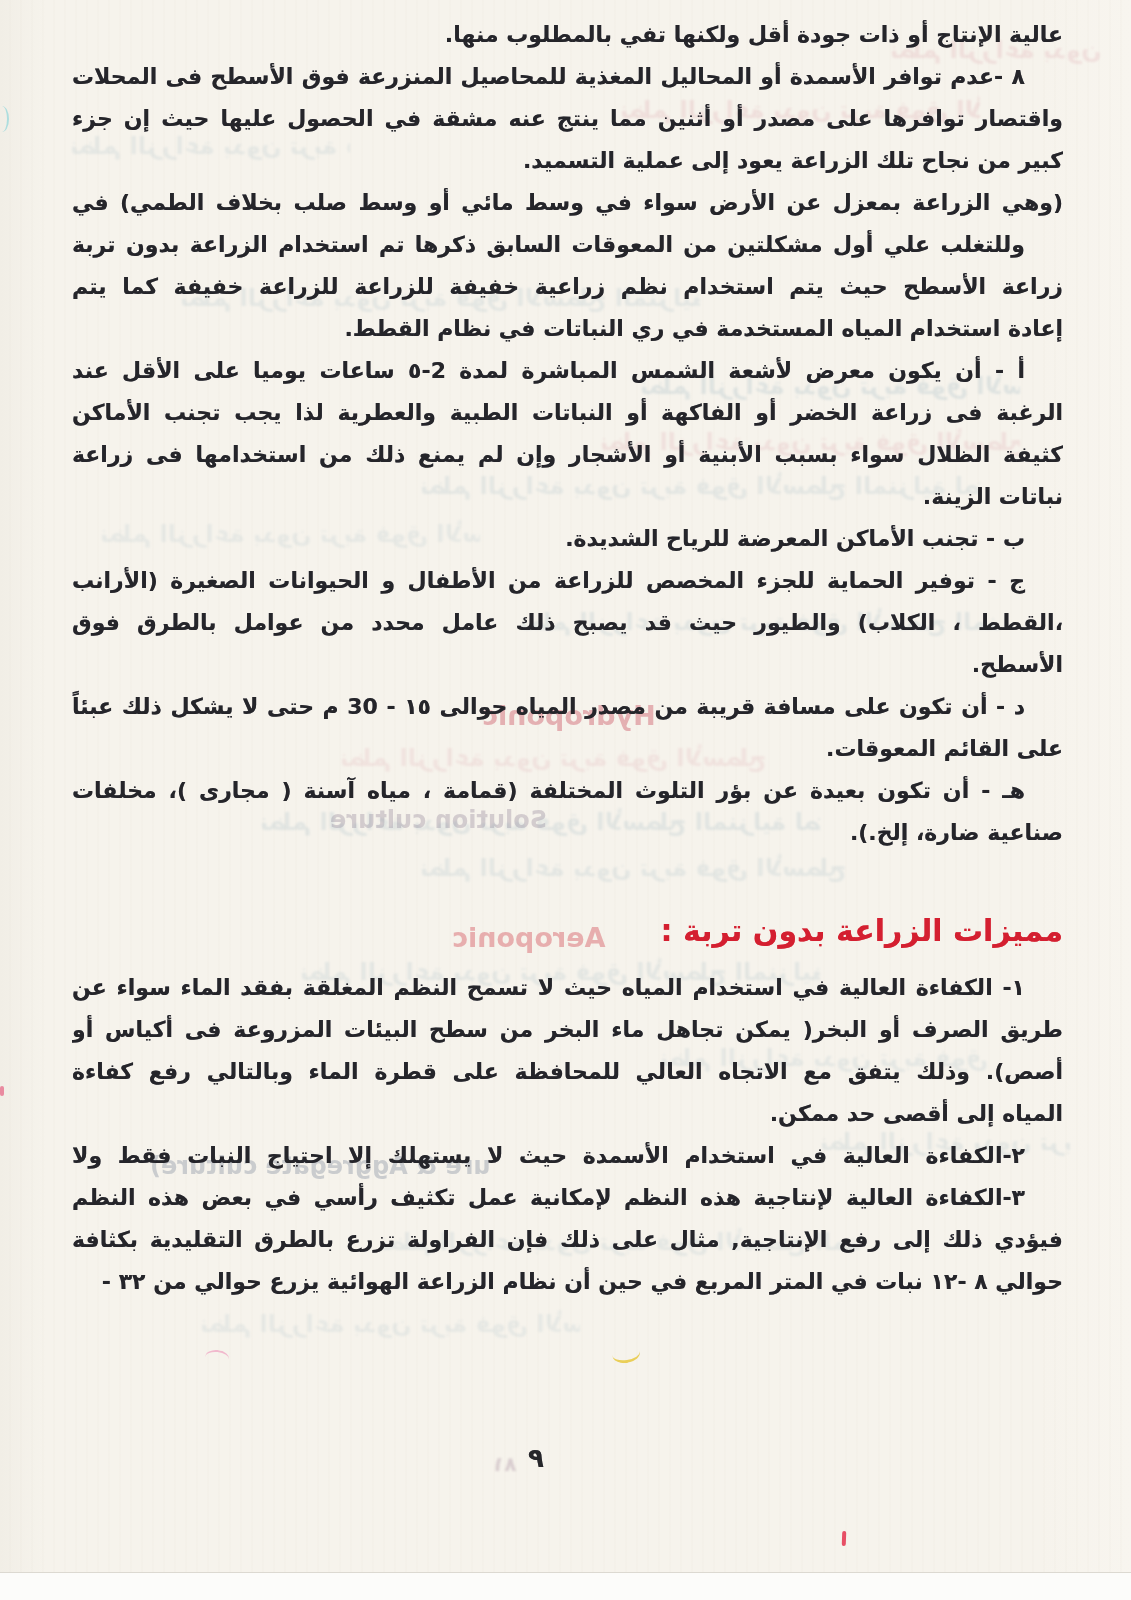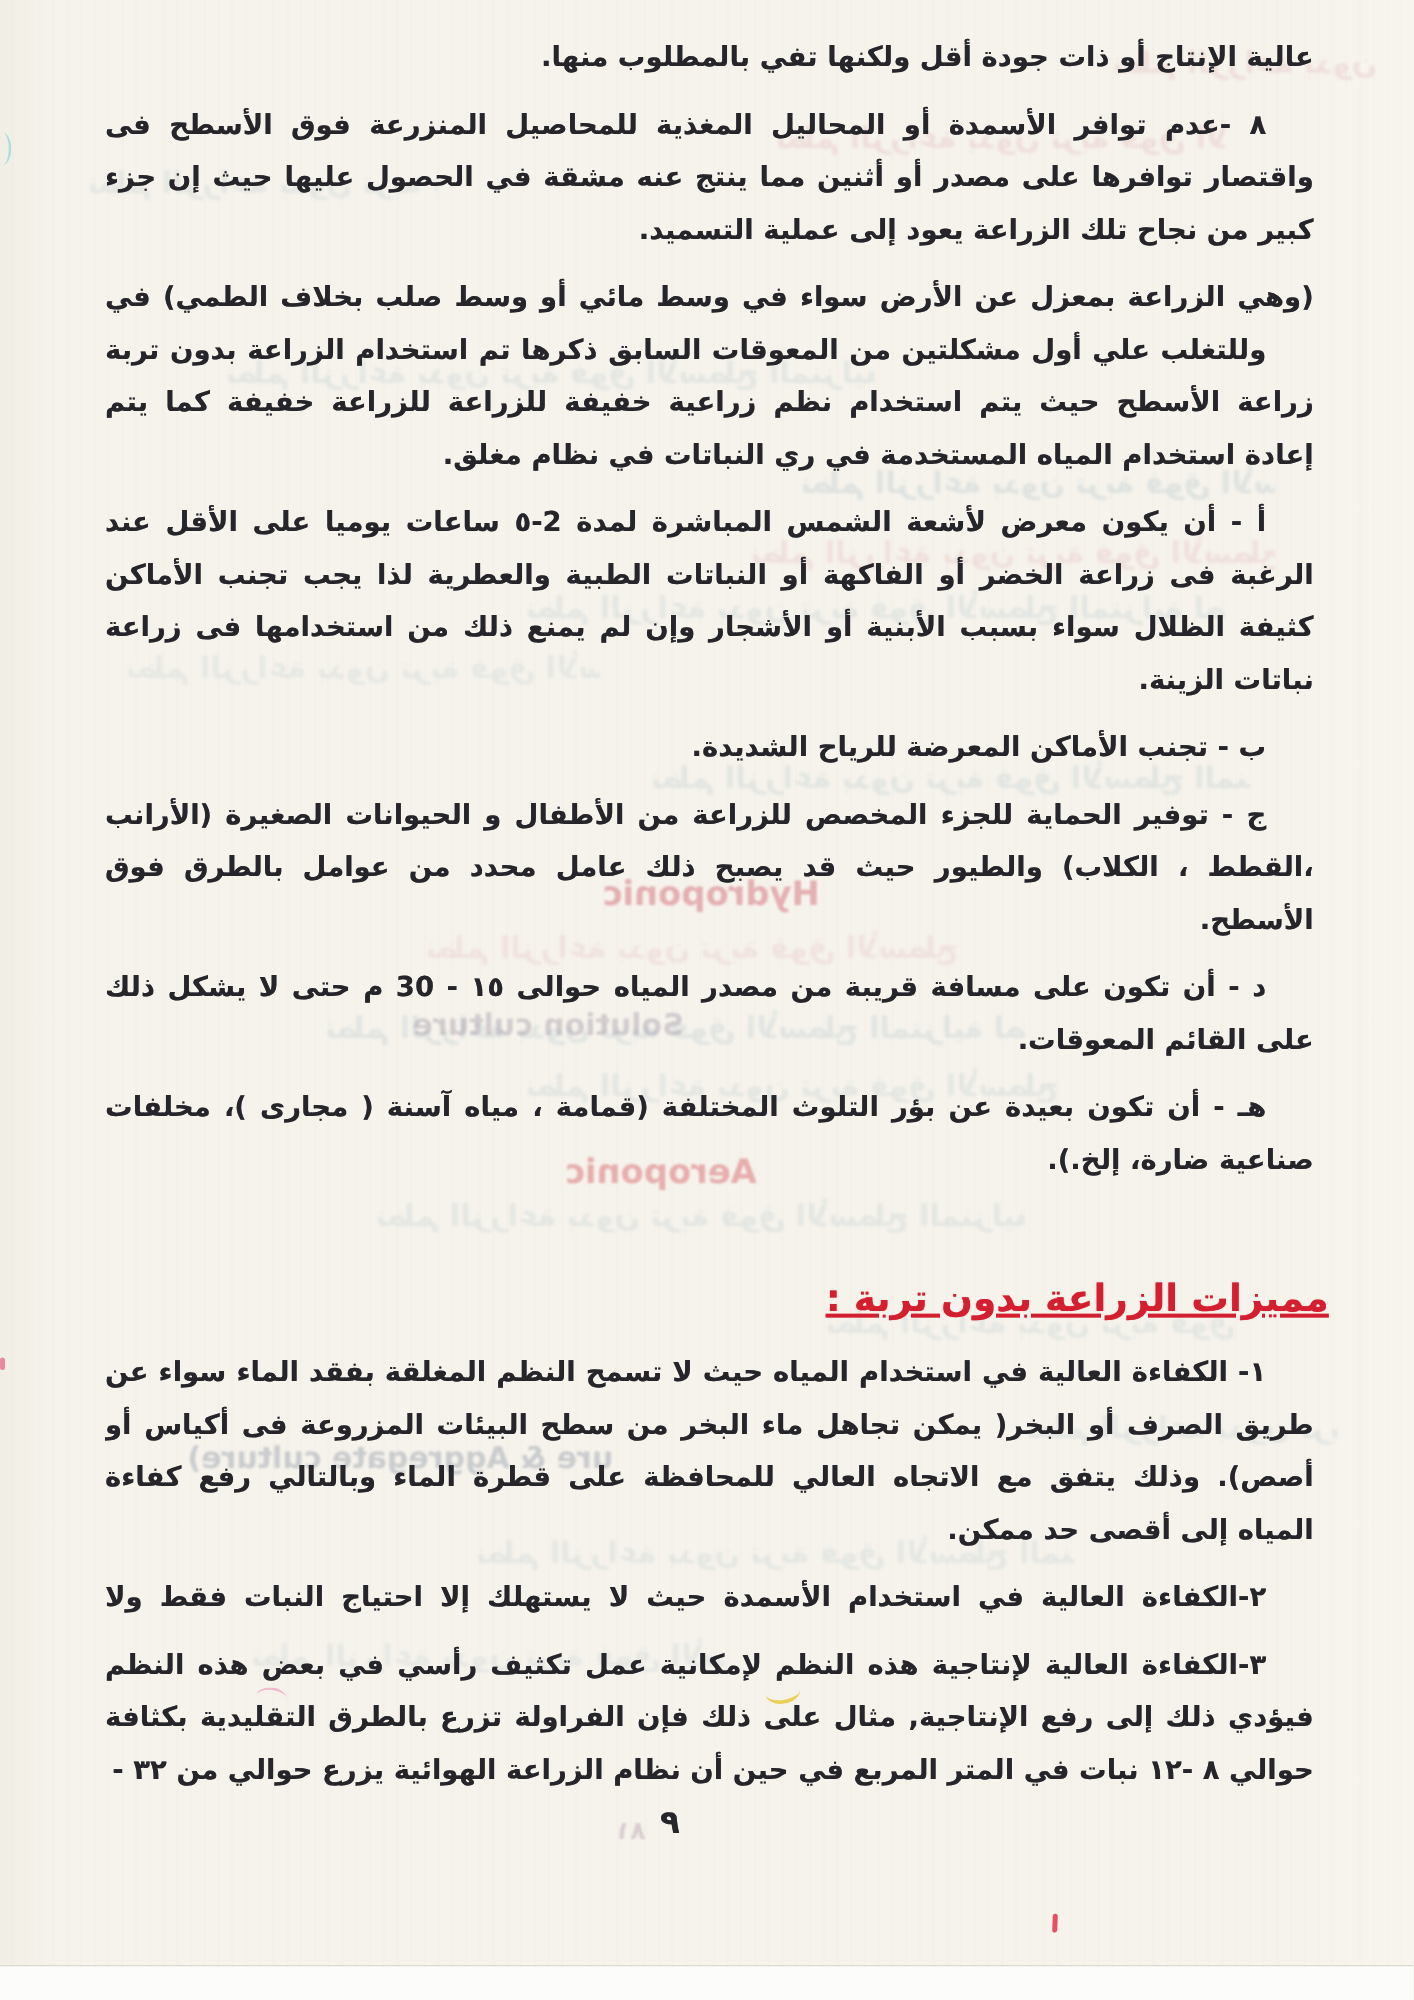--- a/index.html
+++ b/index.html
@@ -15,21 +15,21 @@
   }
   
   #text-column{
     position:absolute;
     top:14px; right:68px; left:72px;
     direction:rtl;
     color:#25252a;
     font-weight:bold;
     font-size:22px;
   }
-  .para{margin:12px;}
+  .para{margin:0;}
   .line{
     height:42px;
     line-height:42px;
     white-space:normal;
     overflow:hidden;
     text-align:right;
     text-shadow:0 0 0.5px rgba(35,35,55,0.55);
   }
   .line.stretch{
     text-align:justify;
@@ -125,21 +125,21 @@
       </div>
       <div class="para">
         <div class="line stretch first-indent">٨ -عدم توافر الأسمدة أو المحاليل المغذية للمحاصيل المنزرعة فوق الأسطح فى المحلات</div>
         <div class="line stretch">واقتصار توافرها على مصدر أو أثنين مما ينتج عنه مشقة في الحصول عليها حيث إن جزء</div>
         <div class="line">كبير من نجاح تلك الزراعة يعود إلى عملية التسميد.</div>
       </div>
       <div class="para">
         <div class="line stretch">(وهي الزراعة بمعزل عن الأرض سواء في وسط مائي أو وسط صلب بخلاف الطمي) في</div>
         <div class="line stretch first-indent">وللتغلب علي أول مشكلتين من المعوقات السابق ذكرها تم استخدام الزراعة بدون تربة</div>
         <div class="line stretch">زراعة الأسطح حيث يتم استخدام نظم زراعية خفيفة للزراعة للزراعة خفيفة كما يتم</div>
-        <div class="line">إعادة استخدام المياه المستخدمة في ري النباتات في نظام مغلق.</div>
+        <div class="line">إعادة استخدام المياه المستخدمة في ري النباتات في نظام القطط.</div>
       </div>
       <div class="para">
         <div class="line stretch first-indent">أ - أن يكون معرض لأشعة الشمس المباشرة لمدة 2-٥ ساعات يوميا على الأقل عند</div>
         <div class="line stretch">الرغبة فى زراعة الخضر أو الفاكهة أو النباتات الطبية والعطرية لذا يجب تجنب الأماكن</div>
         <div class="line stretch">كثيفة الظلال سواء بسبب الأبنية أو الأشجار وإن لم يمنع ذلك من استخدامها فى زراعة</div>
         <div class="line">نباتات الزينة.</div>
       </div>
       <div class="para">
         <div class="line first-indent">ب - تجنب الأماكن المعرضة للرياح الشديدة.</div>
       </div>
@@ -149,21 +149,21 @@
         <div class="line">الأسطح.</div>
       </div>
       <div class="para">
         <div class="line stretch first-indent">د - أن تكون على مسافة قريبة من مصدر المياه حوالى ١٥ - 30 م حتى لا يشكل ذلك عبئاً</div>
         <div class="line">على القائم المعوقات.</div>
       </div>
       <div class="para">
         <div class="line stretch first-indent">هـ - أن تكون بعيدة عن بؤر التلوث المختلفة (قمامة ، مياه آسنة ( مجارى )، مخلفات</div>
         <div class="line">صناعية ضارة، إلخ.).</div>
       </div>
-      <div class="heading" style="margin-top: 64px; text-decoration: underline;">مميزات الزراعة بدون تربة :</div>
+      <div class="heading" style="margin-top: 51px;">مميزات الزراعة بدون تربة :</div>
       <div class="para">
         <div class="line stretch first-indent">١- الكفاءة العالية في استخدام المياه حيث لا تسمح النظم المغلقة بفقد الماء سواء عن</div>
         <div class="line stretch">طريق الصرف أو البخر( يمكن تجاهل ماء البخر من سطح البيئات المزروعة فى أكياس أو</div>
         <div class="line stretch">أصص). وذلك يتفق مع الاتجاه العالي للمحافظة على قطرة الماء وبالتالي رفع كفاءة استخدام</div>
         <div class="line">المياه إلى أقصى حد ممكن.</div>
       </div>
       <div class="para">
         <div class="line stretch first-indent">٢-الكفاءة العالية في استخدام الأسمدة حيث لا يستهلك إلا احتياج النبات فقط ولا</div>
       </div>
       <div class="para">

